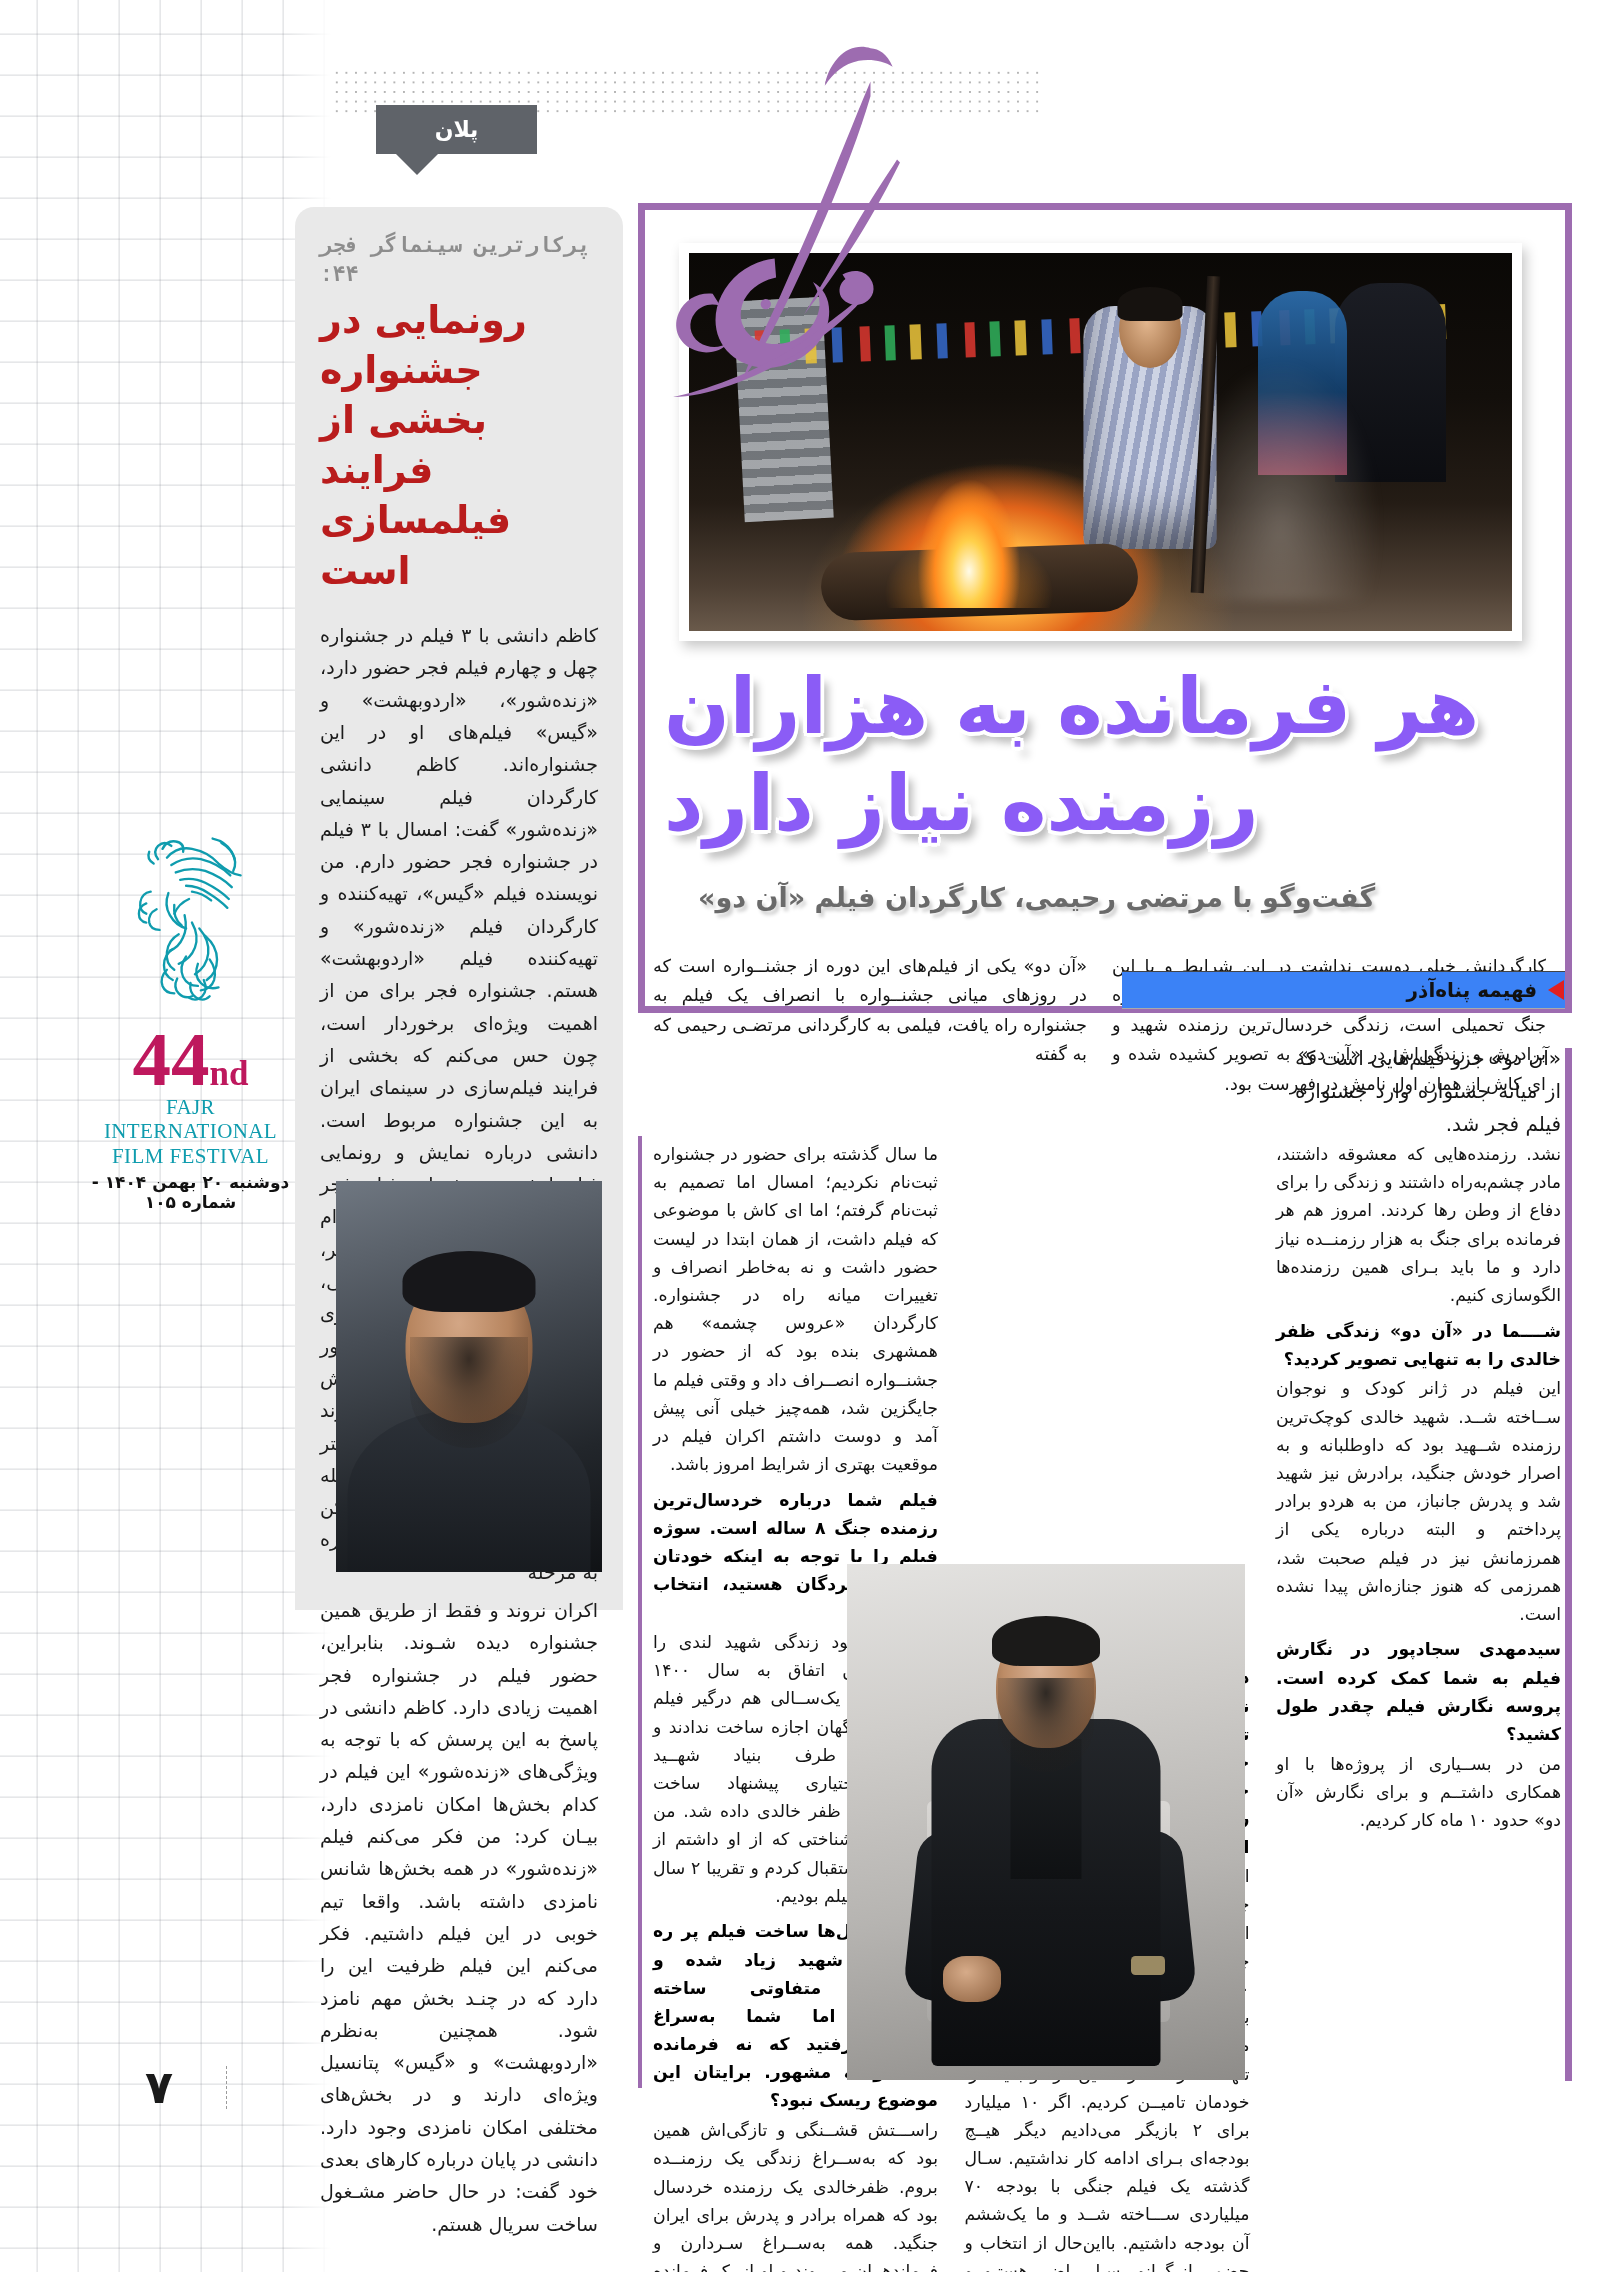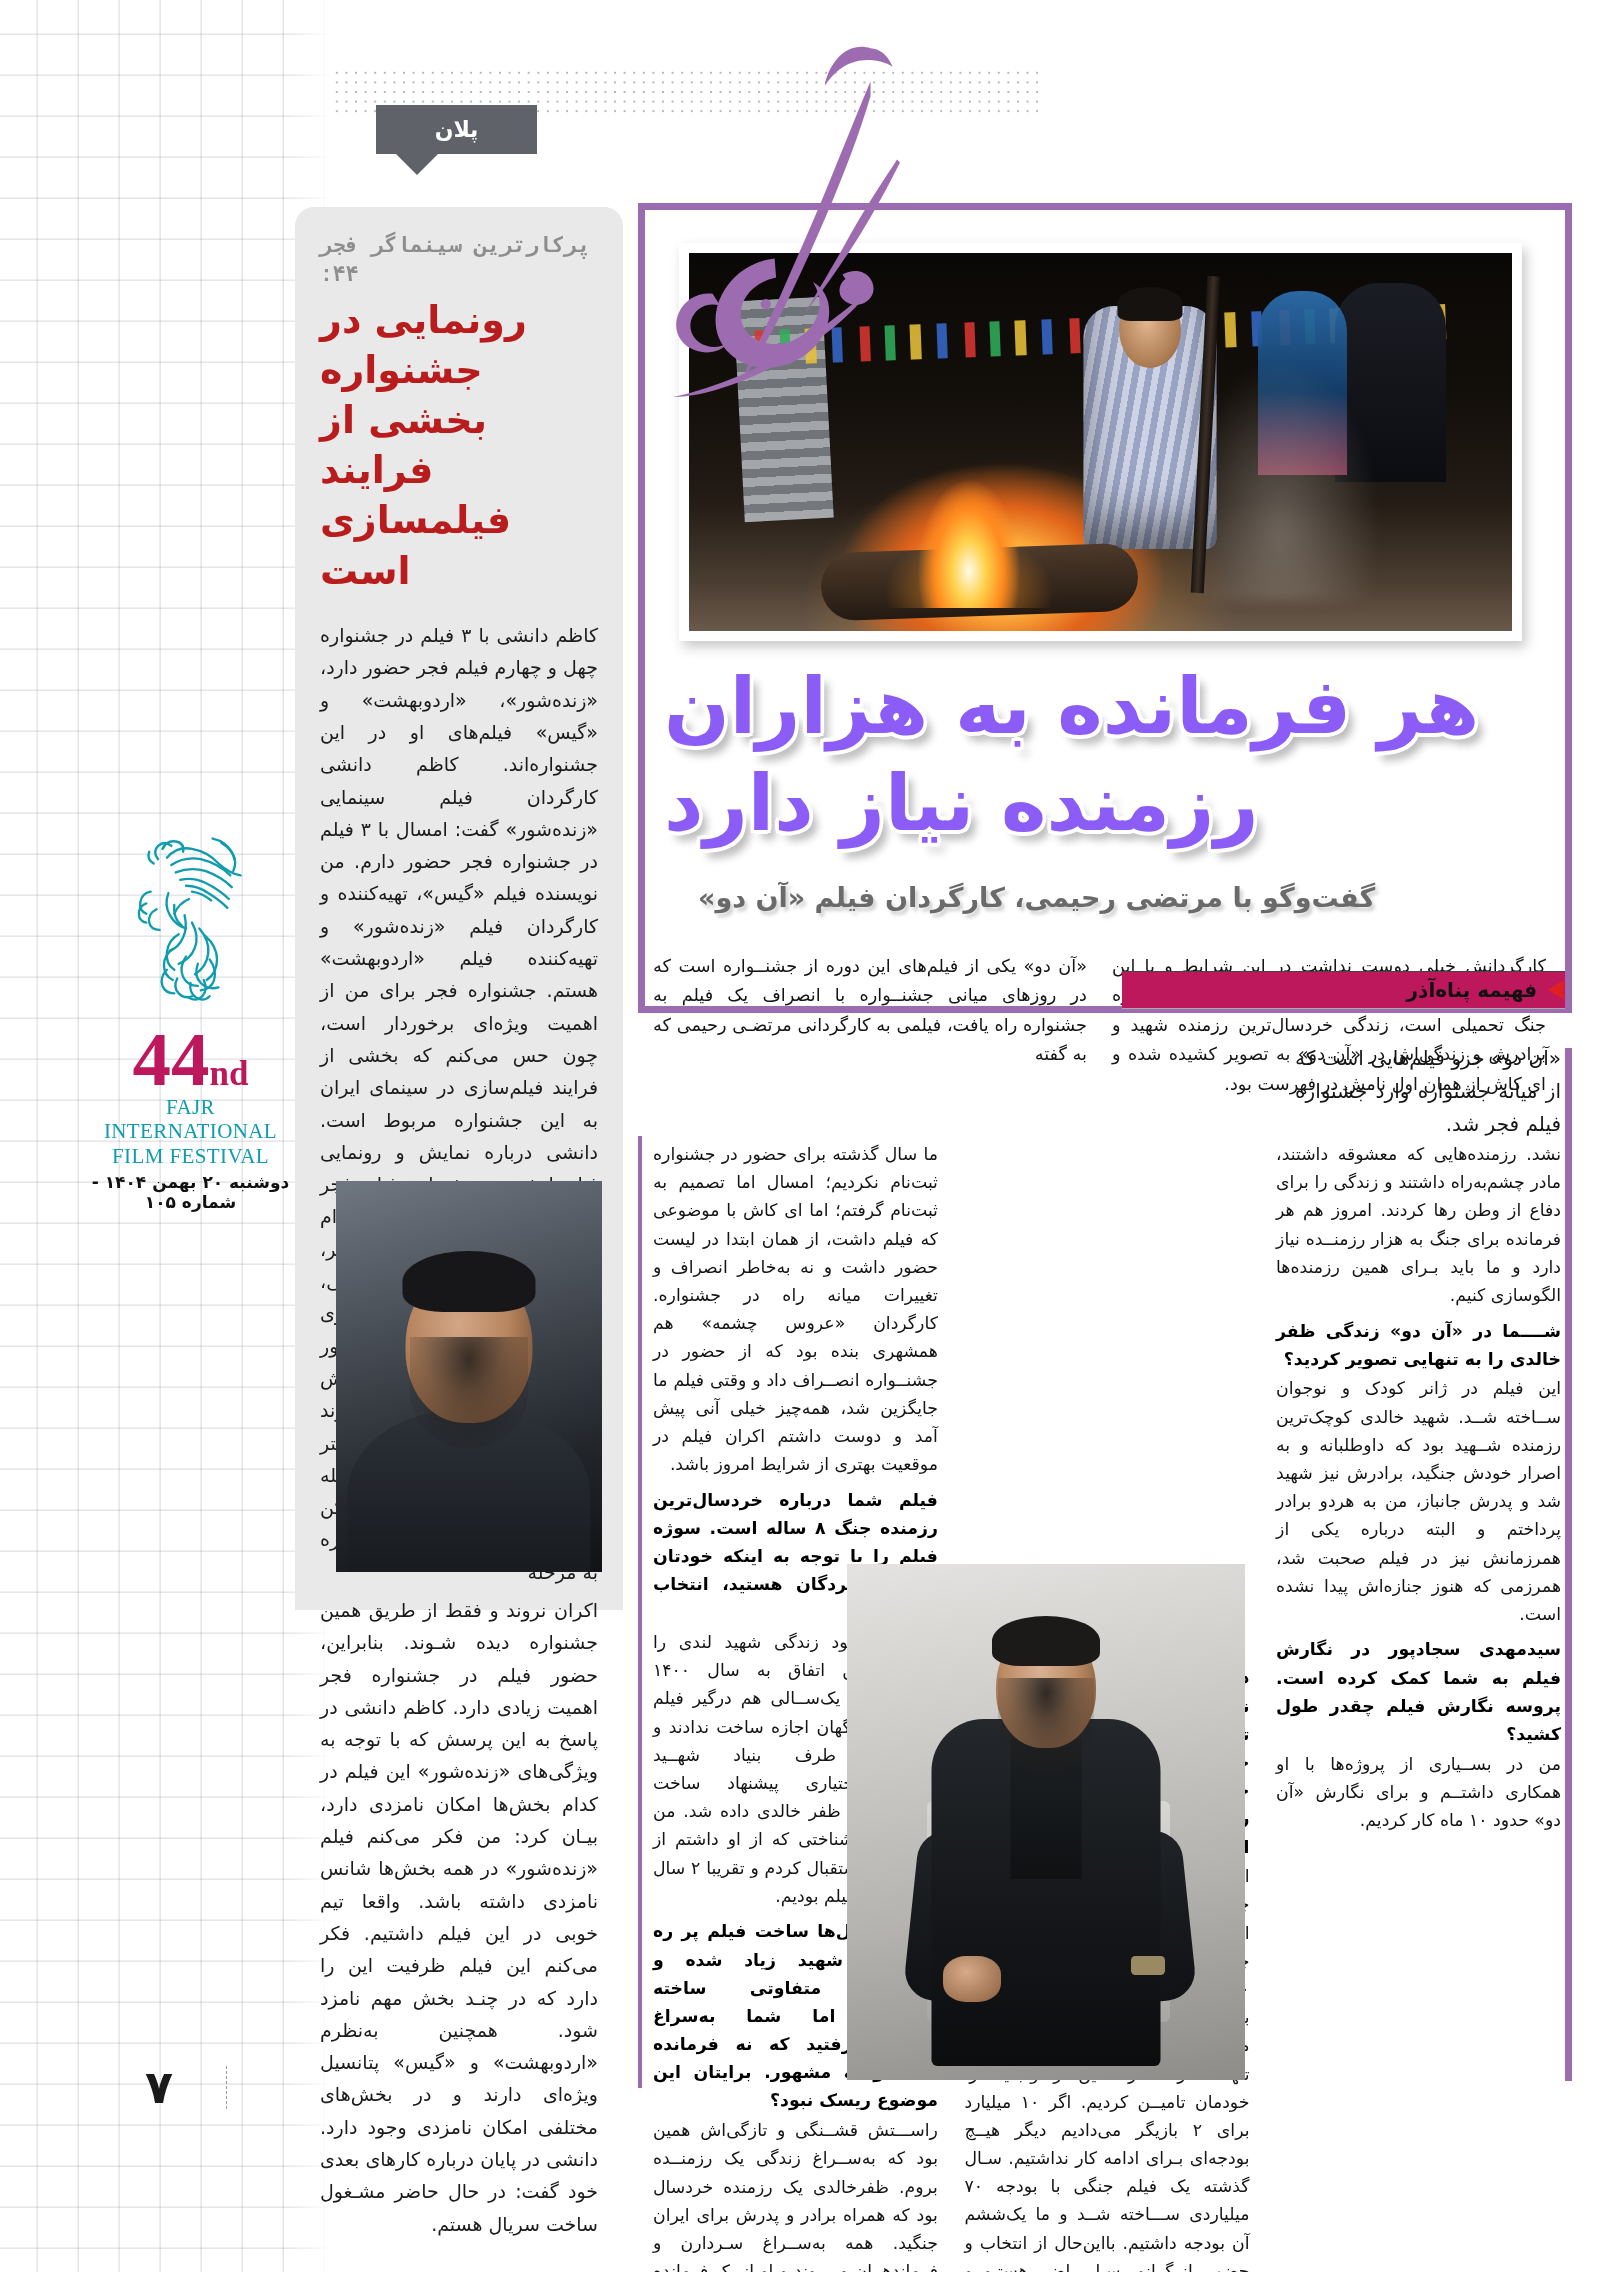--- a/index.html
+++ b/index.html
@@ -463,21 +463,21 @@
     top: 971px;
     width: 443px;
     height: 38px;
     border-top: 1.5px solid #444;
     border-bottom: 1.5px solid #aaa;
     display: flex;
     align-items: center;
     justify-content: flex-start;
     direction: rtl;
     z-index: 5;
-    background: #be185d;
+    background: #3b82f6;
   }
   .byline-tri {
     width: 0; height: 0;
     border-top: 10.3px solid transparent;
     border-bottom: 10.3px solid transparent;
     border-right: 16px solid #e02020;
     margin-left: 10.3px;
     margin-right: 1.5px;
   }
   .byline-name {

